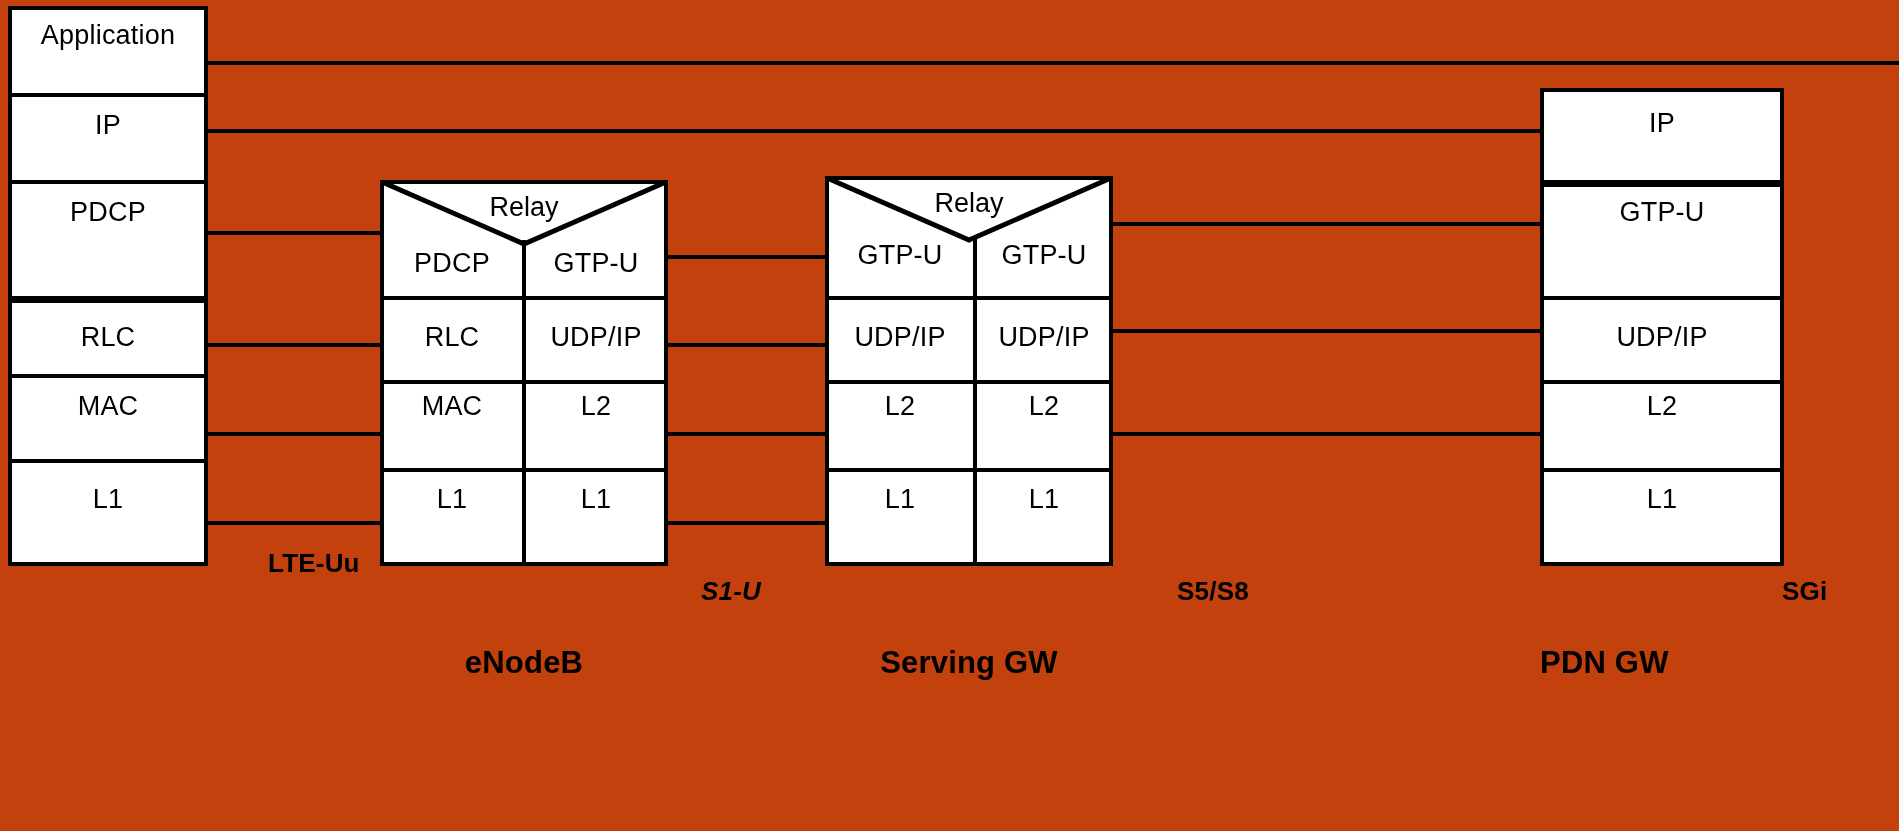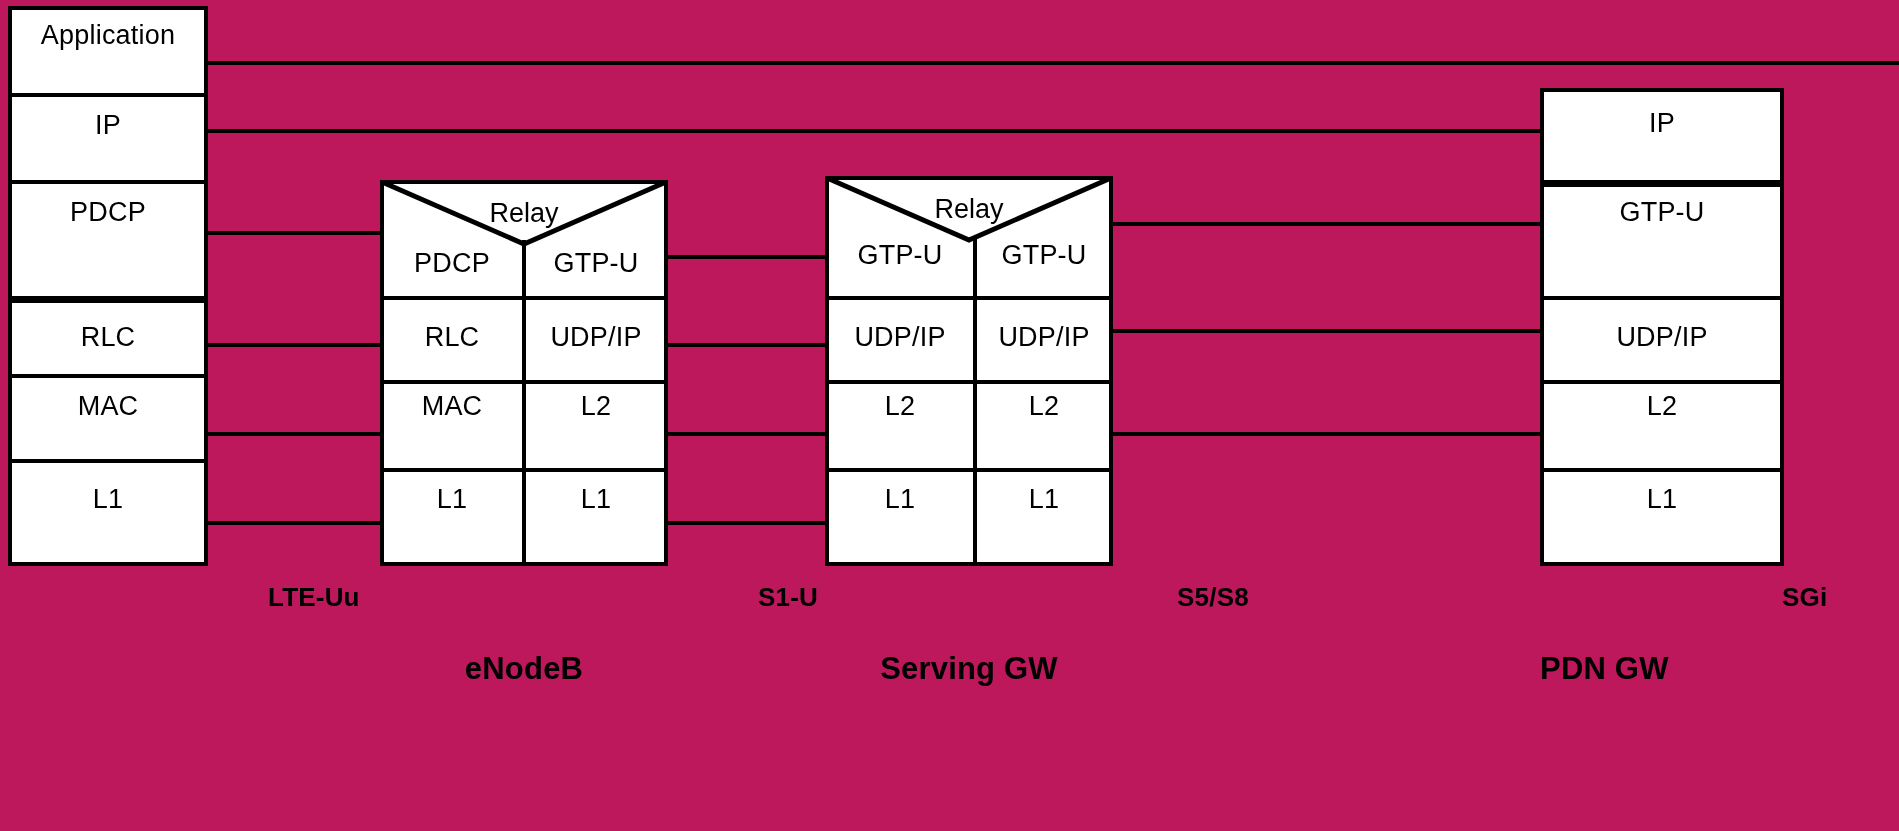--- a/index.html
+++ b/index.html
@@ -5,21 +5,21 @@
 <style>
   html, body {
     margin: 0;
     padding: 0;
     background: #ffffff;
   }
   #stage {
     position: relative;
     width: 1899px;
     height: 831px;
-    background: #be185d;
+    background: #c2410c;
     font-family: "Liberation Sans", sans-serif;
     overflow: hidden;
   }
 
   
   .box {
     position: absolute;
     box-sizing: border-box;
     border: 4px solid #000;
     background: #ffffff;
@@ -50,21 +50,20 @@
   }
   .conn {
     position: absolute;
     background: #000;
     height: 4px;
   }
   .label {
     position: absolute;
     color: #000;
     white-space: nowrap;
-    margin-top: 6px;
   }
 
   
   .lbl-layer   { font-size: 27px; font-weight: 400; letter-spacing: .2px; }
   .lbl-relay   { font-size: 27px; font-weight: 400; }
   .lbl-iface   { font-size: 26px; font-weight: 700; letter-spacing: .2px; }
   .lbl-node    { font-size: 31px; font-weight: 700; letter-spacing: .2px; }
 
   
   .relay-svg {
@@ -220,24 +219,24 @@
   <div class="cell lbl-layer" style="left:1540px; top:322px; width:244px;">
     <span>UDP/IP</span>
   </div>
   <div class="cell lbl-layer" style="left:1540px; top:391px; width:244px;">
     <span>L2</span>
   </div>
   <div class="cell lbl-layer" style="left:1540px; top:484px; width:244px;">
     <span>L1</span>
   </div>
 
-  <div class="label lbl-iface" style="left:268px; top:576px;">
+  <div class="label lbl-iface" style="left:268px; top:548px;">
     <span>LTE-Uu</span>
   </div>
-  <div class="label lbl-iface" style="left:758px; top:576px;">
+  <div class="label lbl-iface" style="left:701px; top:576px;font-style:italic;">
     <span>S1-U</span>
   </div>
   <div class="label lbl-iface" style="left:1177px; top:576px;">
     <span>S5/S8</span>
   </div>
   <div class="label lbl-iface" style="left:1782px; top:576px;">
     <span>SGi</span>
   </div>
 
   <div class="label lbl-node" style="left:825px; top:645px; width:288px; text-align:center;">

